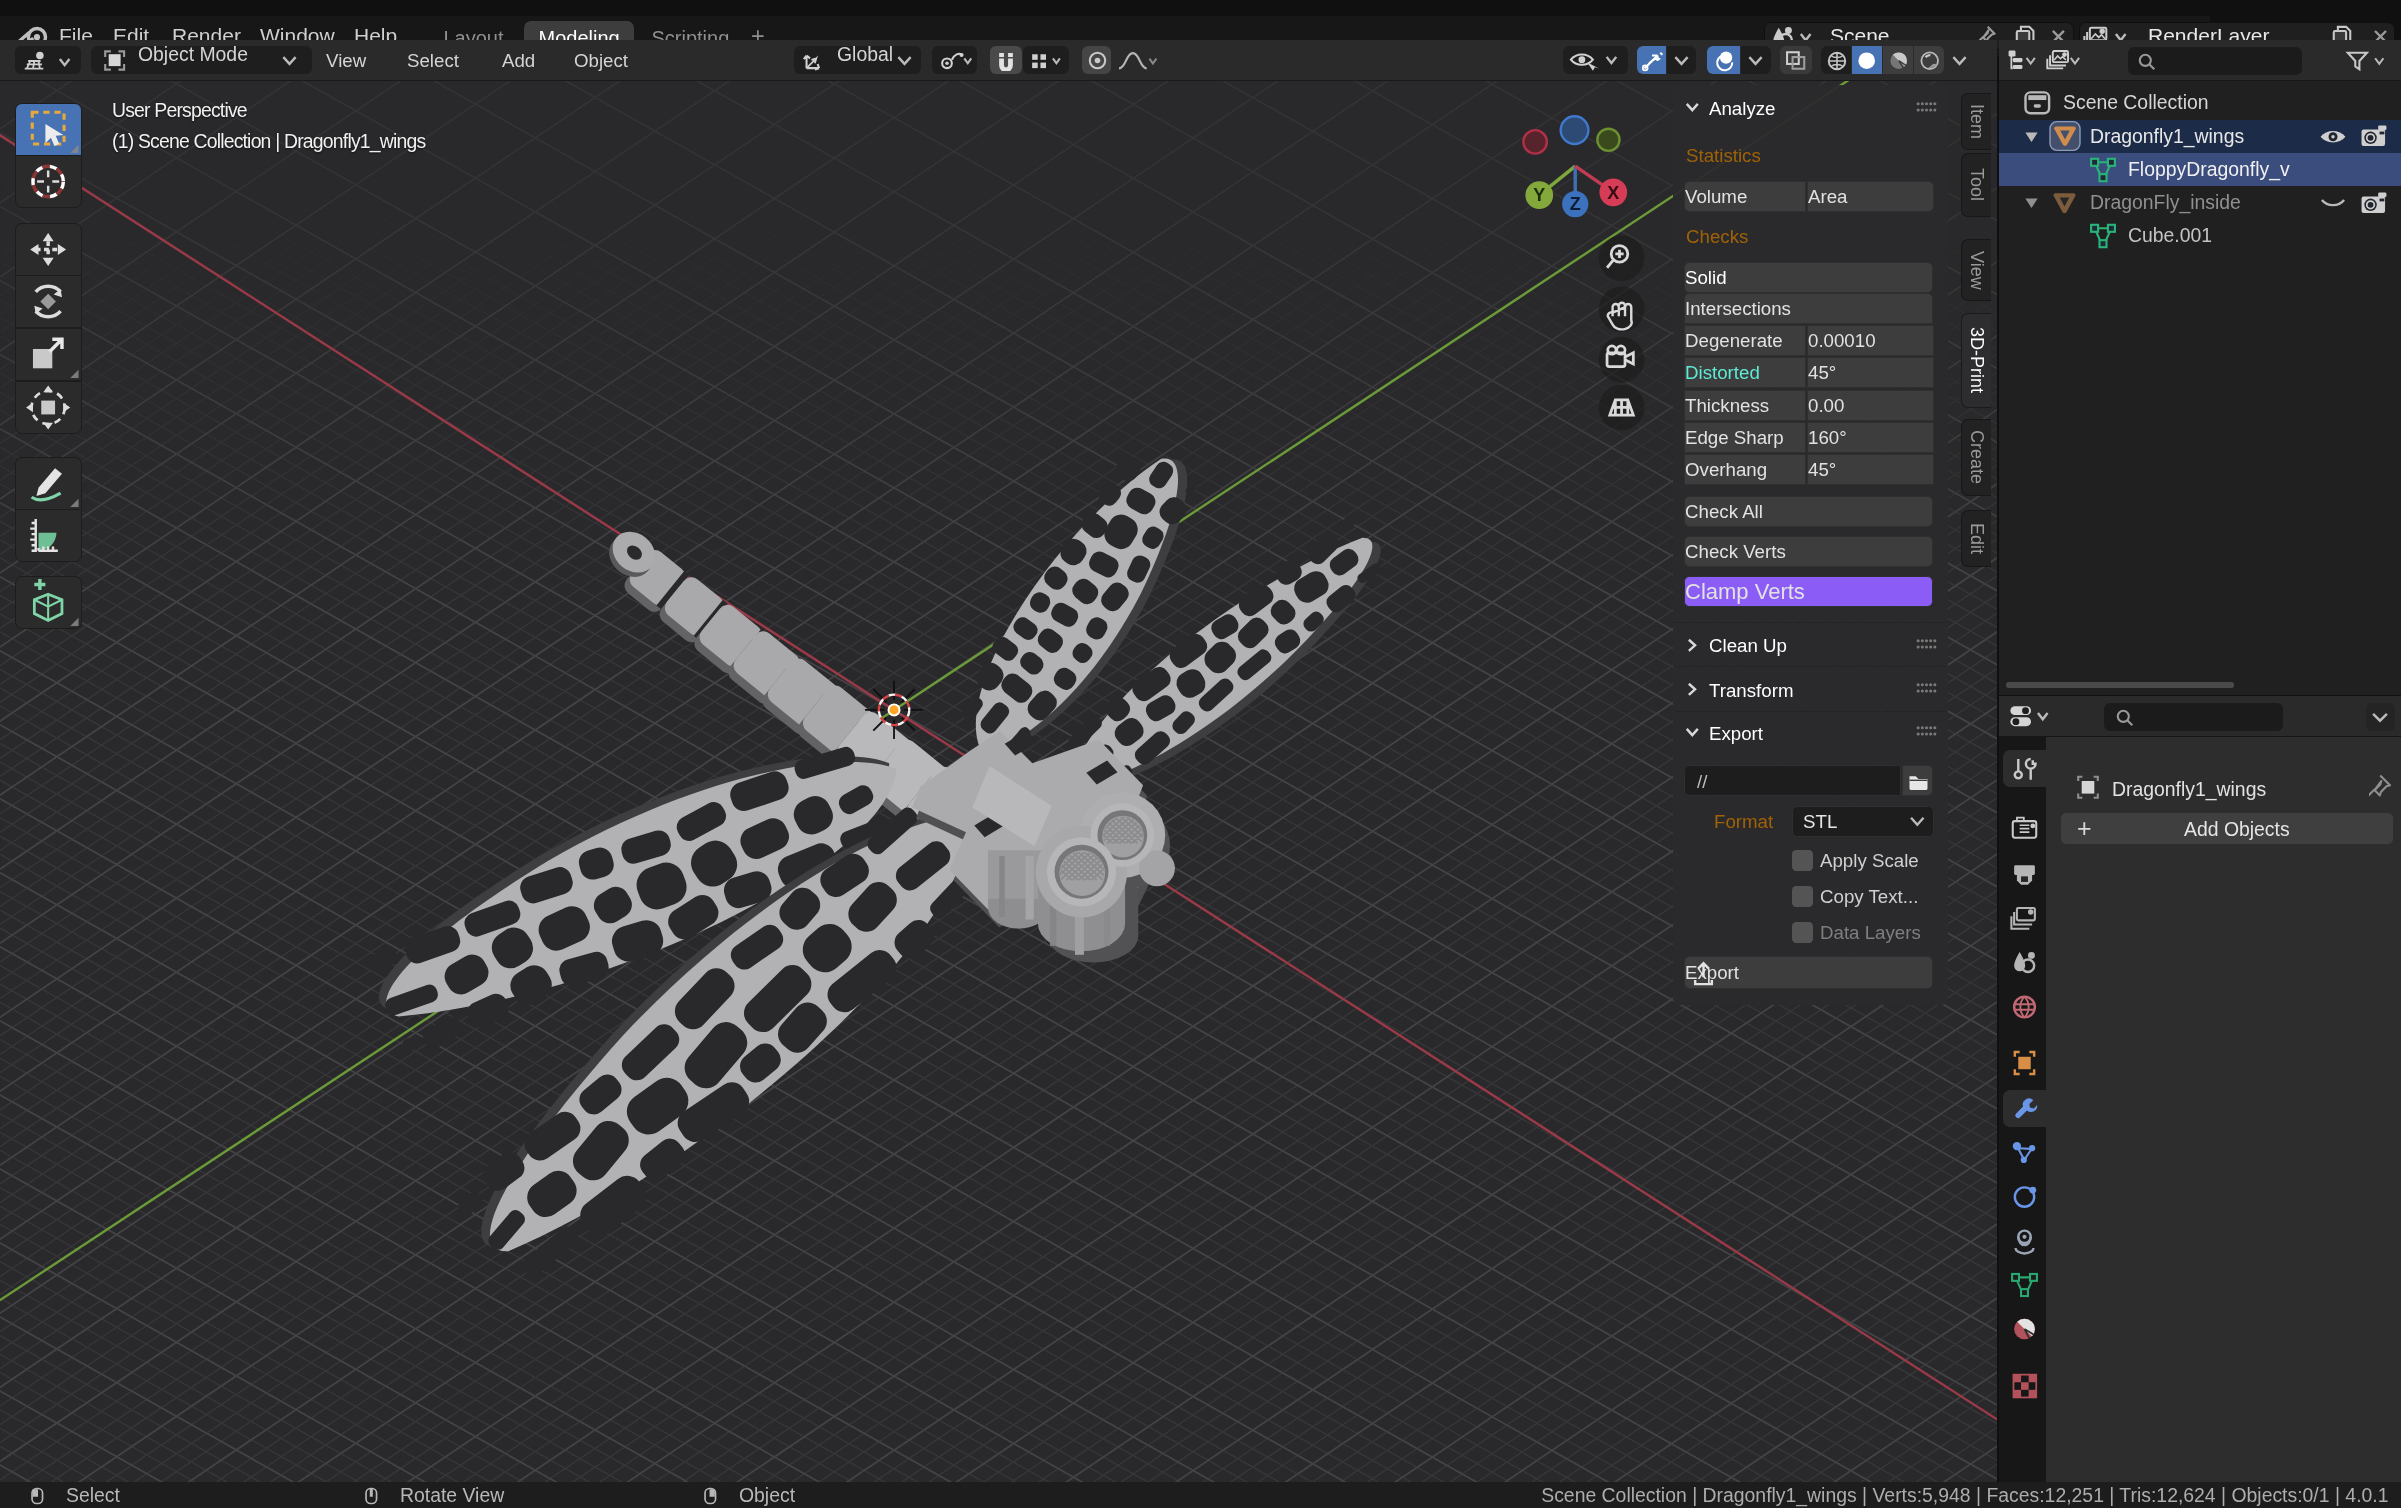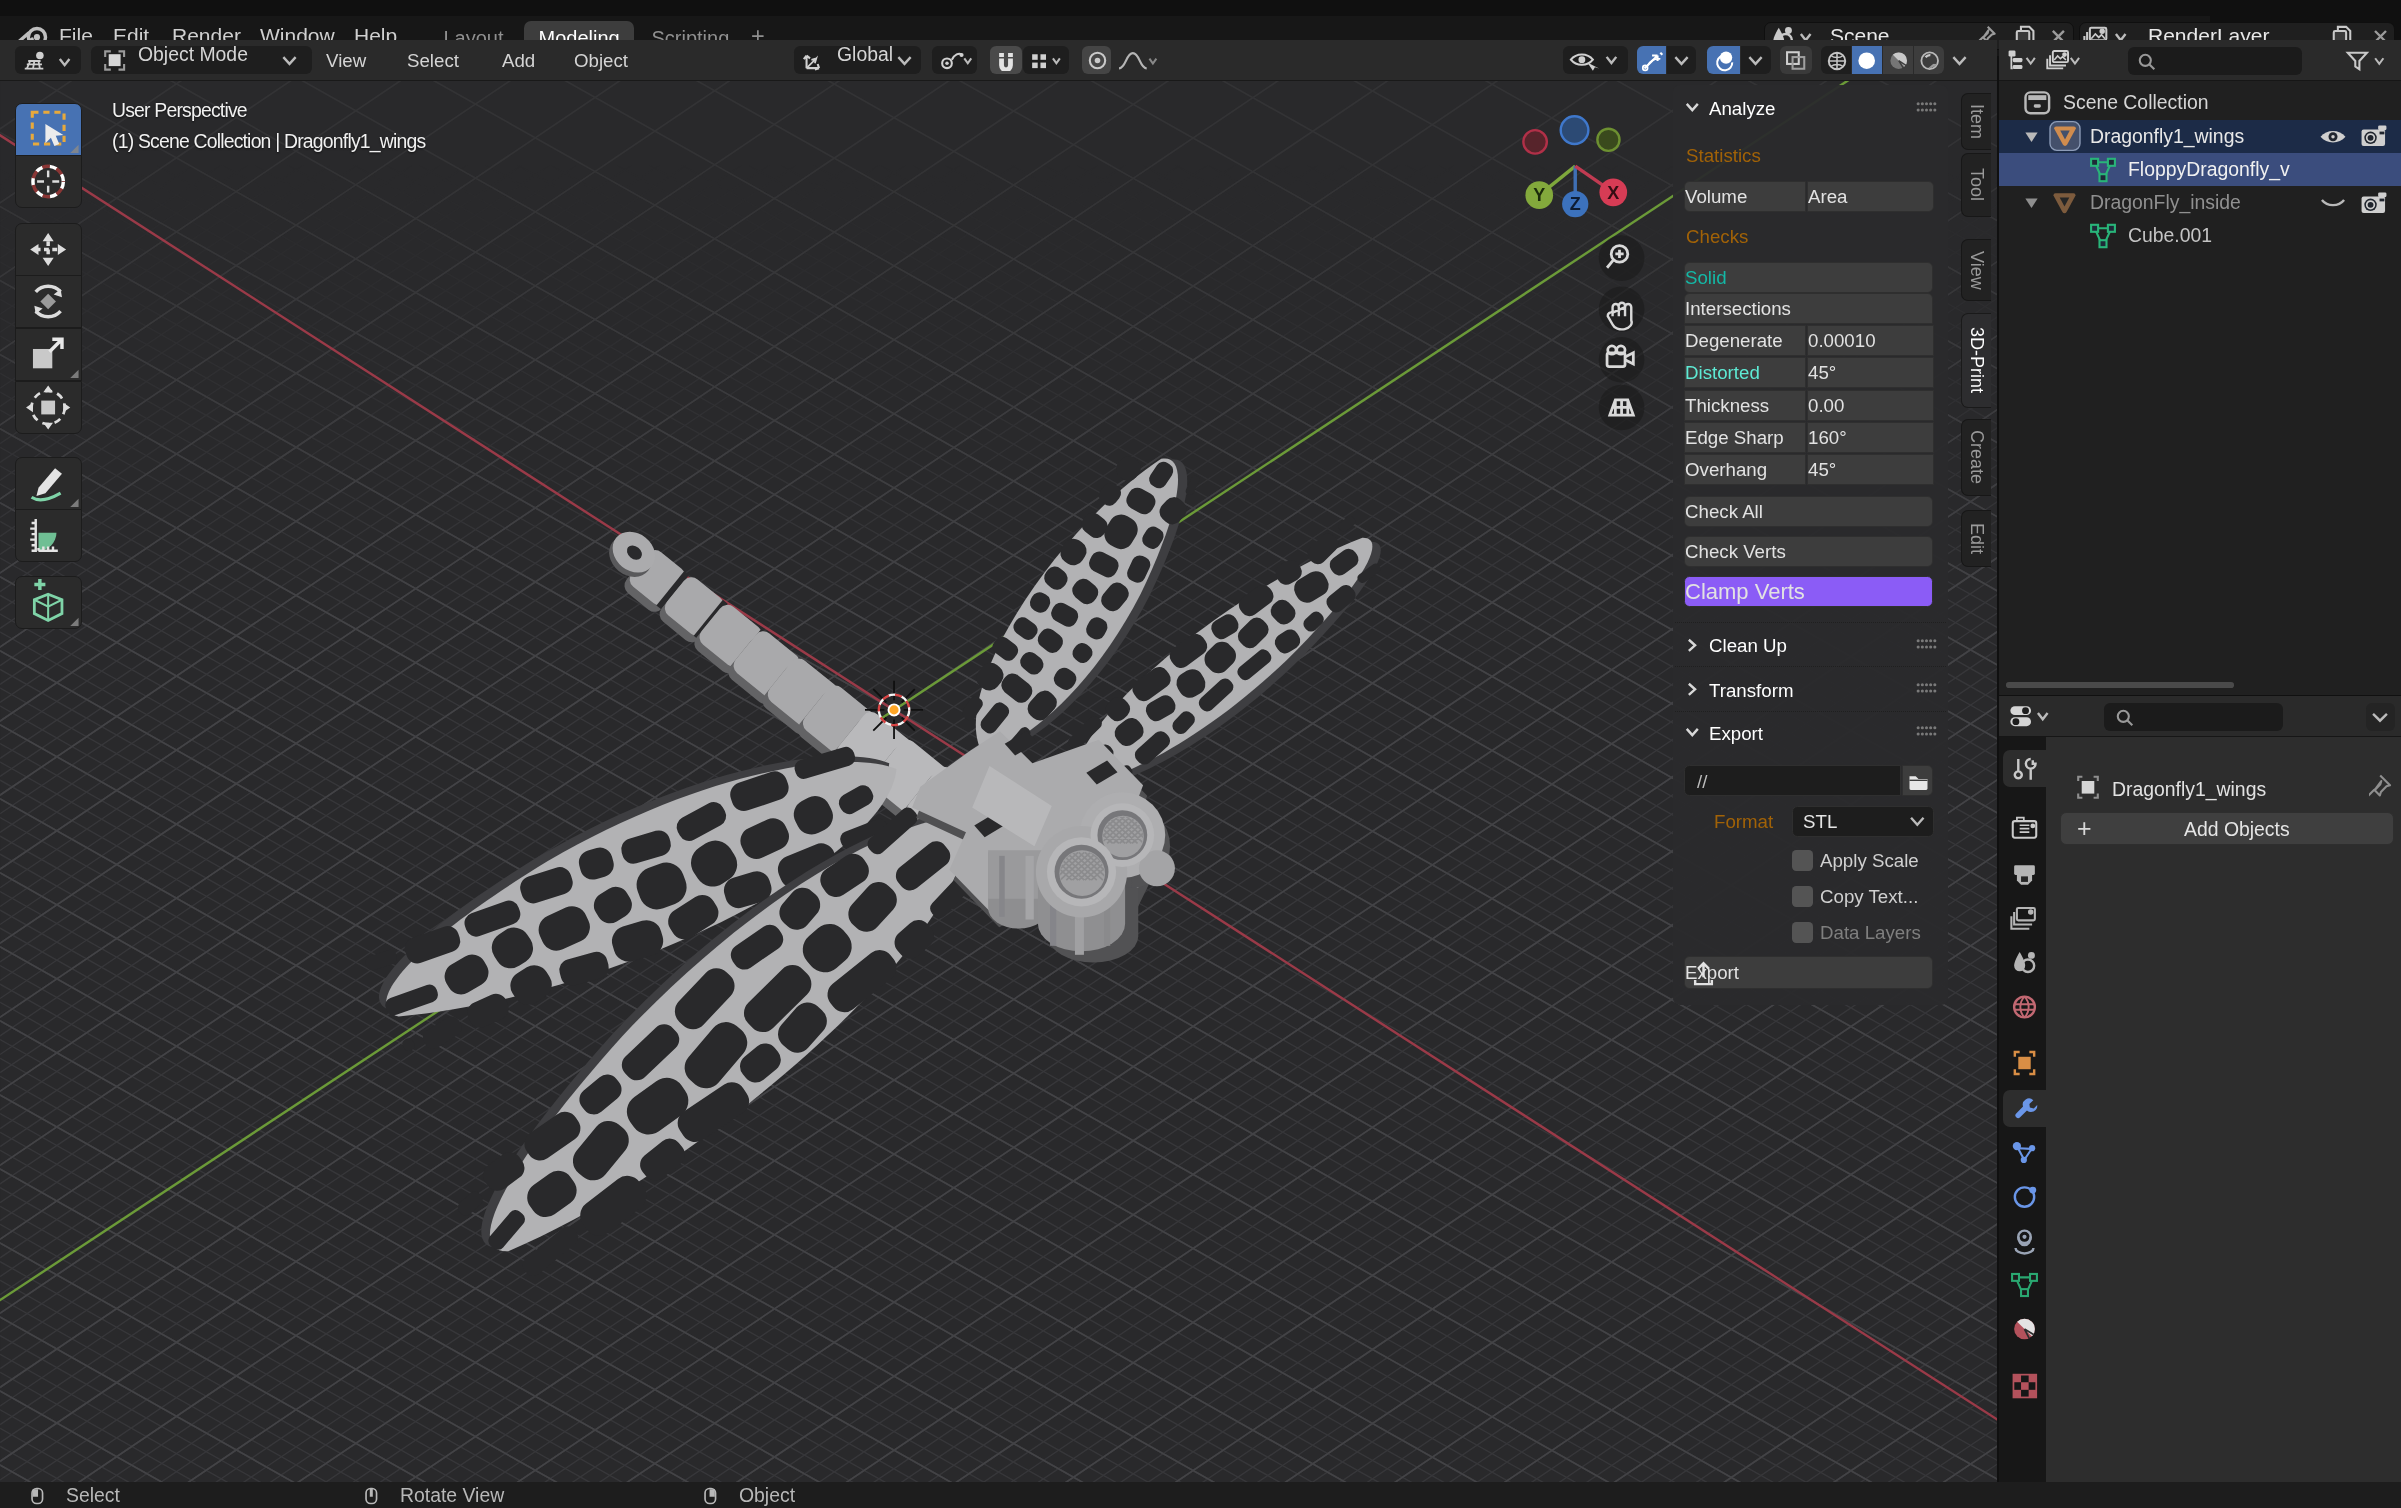--- a/index.html
+++ b/index.html
@@ -577,21 +577,21 @@
       <circle cx="9" cy="13" r="2.2"></circle>
       <circle cx="15" cy="13" r="2.2"></circle>
       <circle cx="21" cy="13" r="2.2"></circle>
       <circle cx="27" cy="13" r="2.2"></circle>
     </g>
   </svg>
 <div class="plabel" style="left:1686px;top:145px">Statistics</div>
 <div class="pbtn" style="left:1684px;top:181px;width:122px;height:31px;line-height:30px;font-size:18.7px;background:#3d3d3d;border-radius:5.5px 0 0 5.5px;color:#e2e2e2">Volume</div>
 <div class="pbtn" style="left:1807px;top:181px;width:127px;height:31px;line-height:30px;font-size:18.7px;background:#3d3d3d;border-radius:0 5.5px 5.5px 0;color:#e2e2e2">Area</div>
 <div class="plabel" style="left:1686px;top:226px">Checks</div>
-<div class="pbtn" style="left:1684px;top:262px;width:249px;height:31px;line-height:30px;font-size:18.7px;background:#3d3d3d;border-radius:5.5px;color:#14b8a6">Solid</div>
+<div class="pbtn" style="left:1684px;top:262px;width:249px;height:31px;line-height:30px;font-size:18.7px;background:#3d3d3d;border-radius:5.5px;color:#ffffff">Solid</div>
 <div class="pbtn" style="left:1684px;top:293px;width:249px;height:31px;line-height:30px;font-size:18.7px;background:#3d3d3d;border-radius:5.5px 5.5px 0 0;color:#e2e2e2">Intersections</div>
 <div class="pbtn" style="left:1684px;top:325px;width:122px;height:31px;line-height:30px;font-size:18.7px;background:#3d3d3d;border-radius:0;color:#e2e2e2">Degenerate</div>
 <div class="pbtn" style="left:1807px;top:325px;width:127px;height:31px;line-height:30px;font-size:18.7px;background:#3d3d3d;border-radius:0;color:#e2e2e2">0.00010</div>
 <div class="pbtn" style="left:1684px;top:357px;width:122px;height:31px;line-height:30px;font-size:18.7px;background:#3d3d3d;border-radius:0;color:#5eead4">Distorted</div>
 <div class="pbtn" style="left:1807px;top:357px;width:127px;height:31px;line-height:30px;font-size:18.7px;background:#3d3d3d;border-radius:0;color:#e2e2e2">45°</div>
 <div class="pbtn" style="left:1684px;top:390px;width:122px;height:31px;line-height:30px;font-size:18.7px;background:#3d3d3d;border-radius:0;color:#e2e2e2">Thickness</div>
 <div class="pbtn" style="left:1807px;top:390px;width:127px;height:31px;line-height:30px;font-size:18.7px;background:#3d3d3d;border-radius:0;color:#e2e2e2">0.00</div>
 <div class="pbtn" style="left:1684px;top:422px;width:122px;height:31px;line-height:30px;font-size:18.7px;background:#3d3d3d;border-radius:0;color:#e2e2e2">Edge Sharp</div>
 <div class="pbtn" style="left:1807px;top:422px;width:127px;height:31px;line-height:30px;font-size:18.7px;background:#3d3d3d;border-radius:0;color:#e2e2e2">160°</div>
 <div class="pbtn" style="left:1684px;top:454px;width:122px;height:31px;line-height:30px;font-size:18.7px;background:#3d3d3d;border-radius:0;color:#e2e2e2">Overhang</div>
@@ -927,13 +927,14 @@
     <svg class="abs" style="left:363px;top:4.8px" width="16.6" height="18" viewBox="0 0 20 24">
       <rect x="3" y="2" width="14" height="20" rx="6" fill="none" stroke="#b8b8b8" stroke-width="2.2"></rect>
       <path d="M8 2 h4 v11 h-4 Z" fill="#b8b8b8"></path>
     </svg>
     <div class="sb" style="left:400px">Rotate View</div>
     <svg class="abs" style="left:702px;top:4.8px" width="16.6" height="18" viewBox="0 0 20 24">
       <rect x="3" y="2" width="14" height="20" rx="6" fill="none" stroke="#b8b8b8" stroke-width="2.2"></rect>
       <path d="M9 3 h7 v10 h-7 Z" fill="#b8b8b8"></path>
     </svg>
     <div class="sb" style="left:739px">Object</div>
+    <div class="sb" style="right:12.5px;color:#adadad">Scene Collection | Dragonfly1_wings | Verts:5,948 | Faces:12,251 | Tris:12,624 | Objects:0/1 | 4.0.1</div>
   </div>
 
 </body></html>

